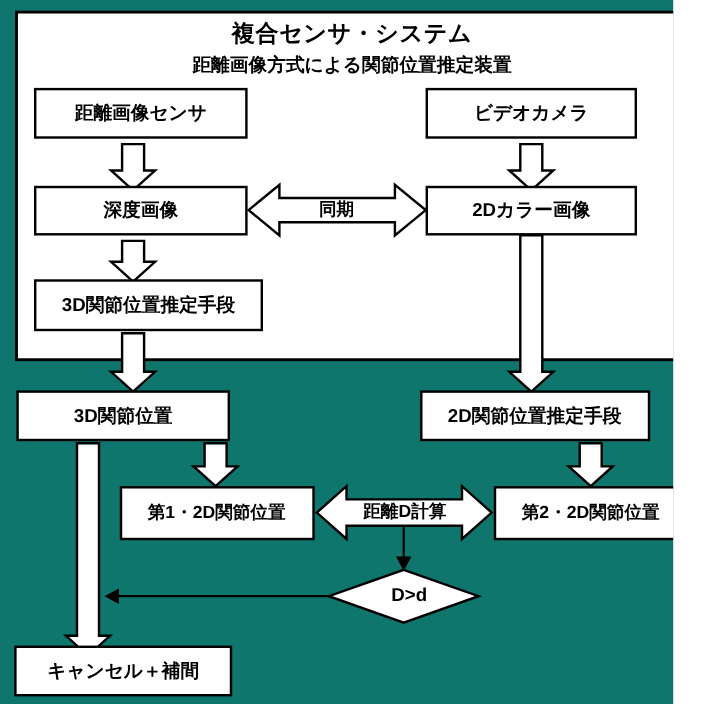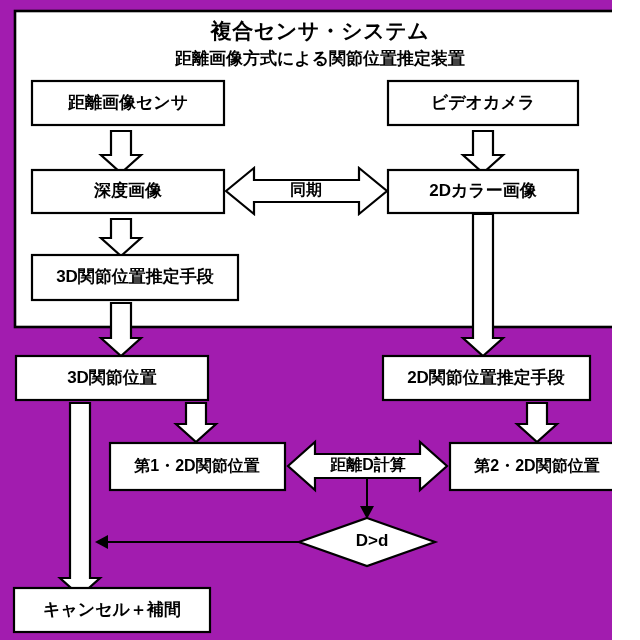--- a/index.html
+++ b/index.html
@@ -4,21 +4,21 @@
 <style>
   html, body {
     margin: 0;
     padding: 0;
     background: #ffffff;
   }
   #canvas {
     position: relative;
     width: 612px;
     height: 640px;
-    background: #a21caf;
+    background: #0f766e;
     font-family: "Liberation Sans", "DejaVu Sans", sans-serif;
     overflow: hidden;
   }
   svg#diagram {
     position: absolute;
     left: 0;
     top: 0;
     width: 640px;
     height: 640px;
   }

